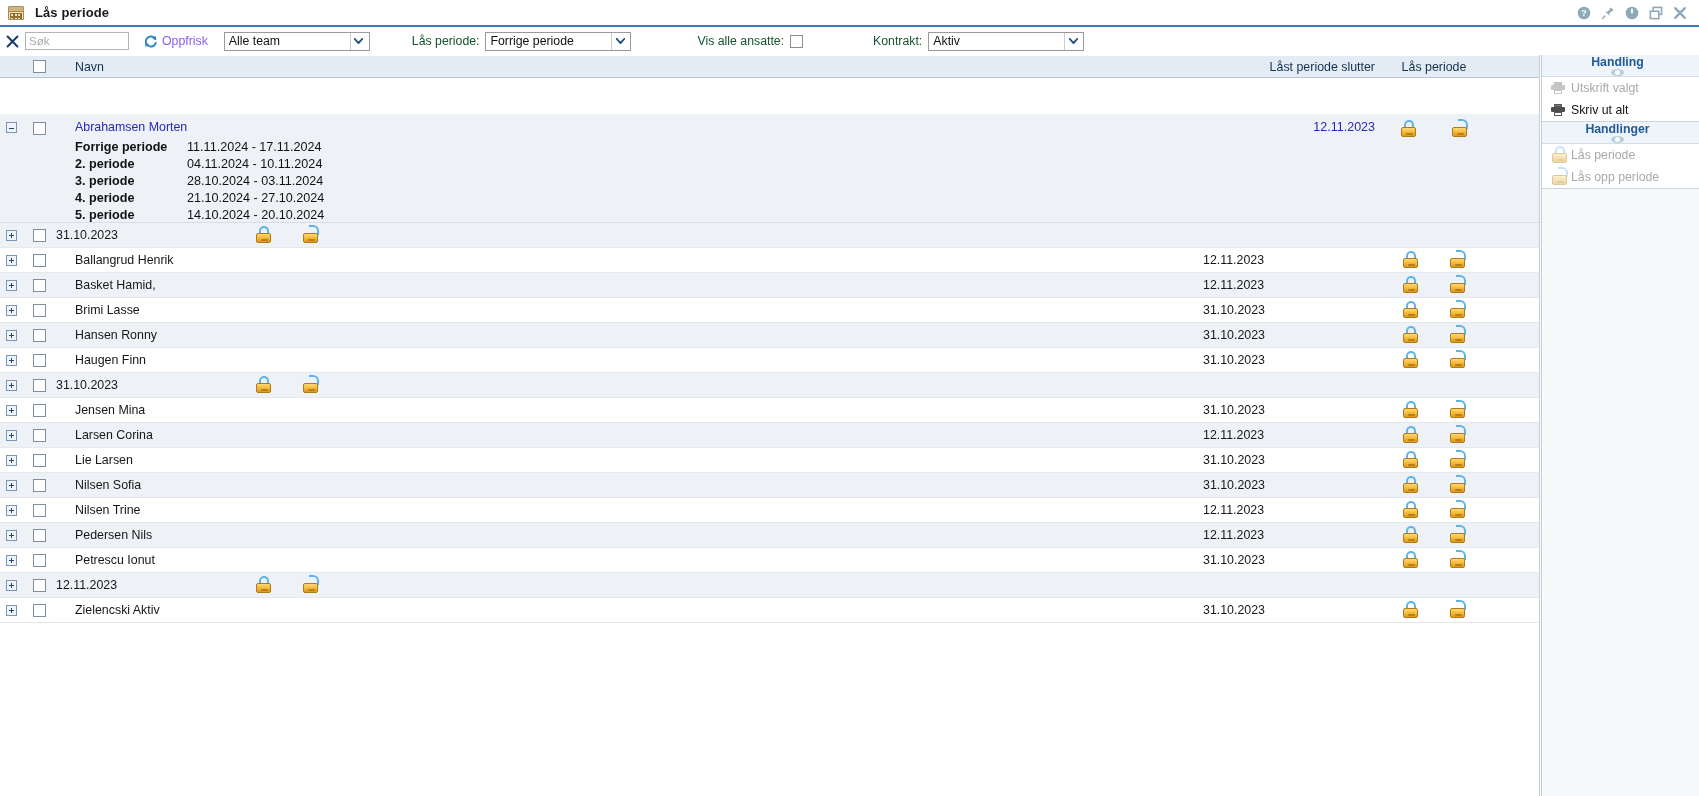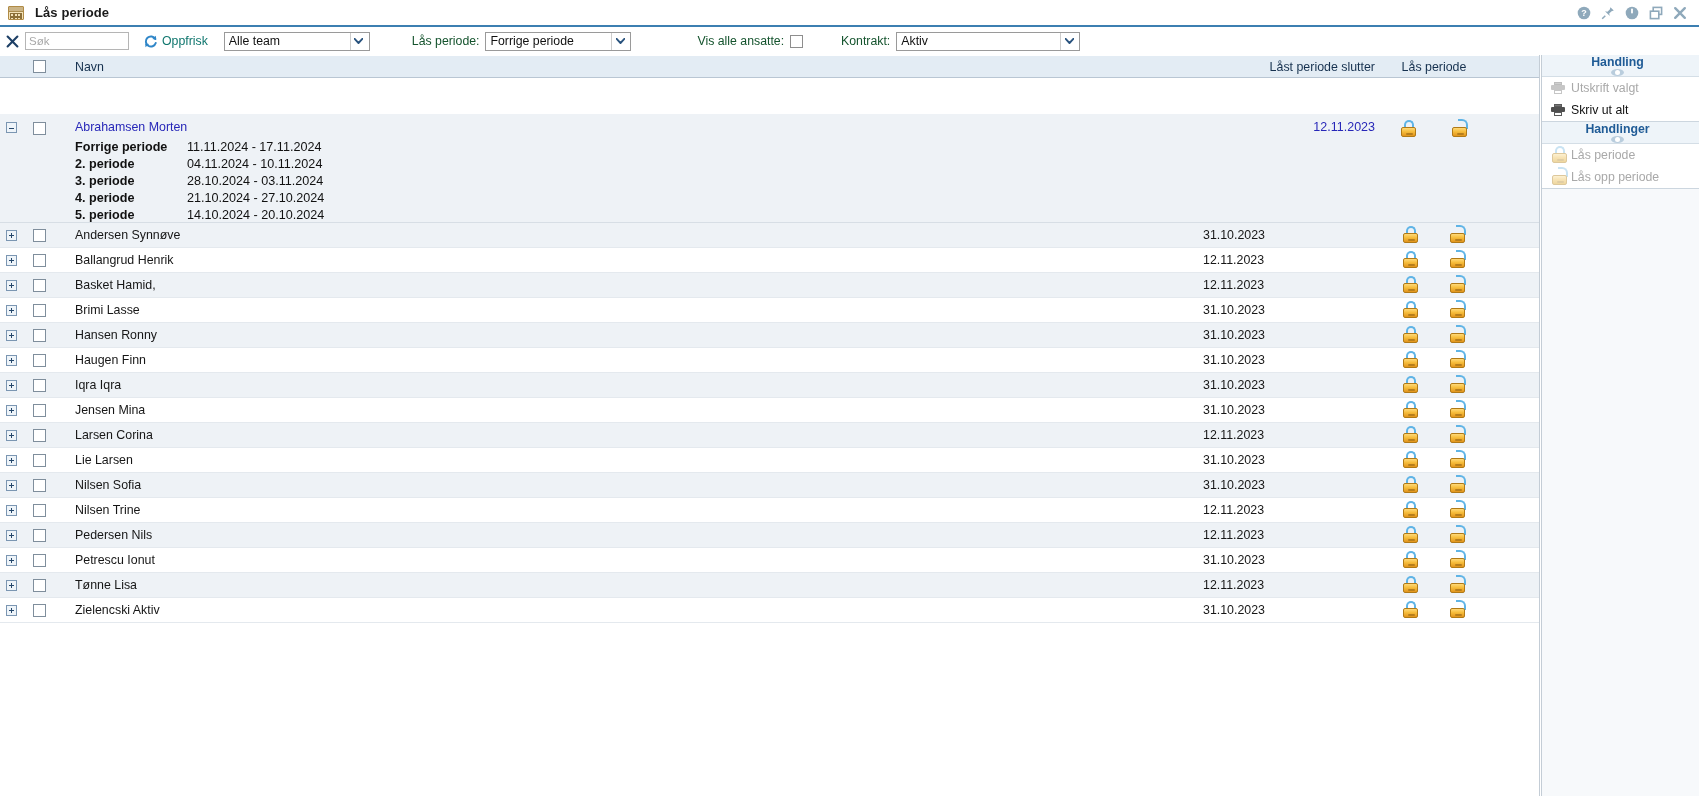--- a/index.html
+++ b/index.html
@@ -87,21 +87,21 @@
     color: #333;
     padding: 0 3px;
     outline: none;
   }
   .search-input::placeholder { color: #a8a8a8; }
   .refresh-wrap {
     display: flex; align-items: center;
     margin-left: 14px; cursor: pointer;
   }
   .refresh-icon { width: 15px; height: 15px; margin-right: 4px; }
-  .refresh-label { font-size: 12.3px; color: #0f766e; }
+  .refresh-label { font-size: 12.3px; color: #8b5cf6; }
   .tb-select {
     height: 19px;
     border: 1px solid #9a9a9a;
     background: #ffffff;
     font-family: "Liberation Sans", sans-serif;
     font-size: 12.3px;
     color: #111;
     padding: 0 2px 0 4px;
     position: relative;
     display: flex; align-items: center;
@@ -398,23 +398,23 @@
             </svg>
         </span>
       </div>
     </div>
 
     <div class="tb-group" style="margin-left:66px;">
       <span class="tb-label">Vis alle ansatte:</span>
       <div class="tb-checkbox"></div>
     </div>
 
-    <div class="tb-group" style="margin-left:38px;">
+    <div class="tb-group" style="margin-left:70px;">
       <span class="tb-label">Kontrakt:</span>
-      <div class="tb-select" style="width:184px;justify-content:space-between;">
+      <div class="tb-select" style="width:156px;justify-content:space-between;">
         <span class="sel-val">Aktiv</span>
         <span class="sel-arrow">
           <svg width="9" height="6" viewBox="0 0 9 6">
               <path d="M0.6 0.8 L4.5 5.0 L8.4 0.8" fill="none" stroke="#29537e" stroke-width="1.9" stroke-linecap="round" stroke-linejoin="round"></path>
             </svg>
         </span>
       </div>
     </div>
   </div>
 
@@ -464,21 +464,20 @@
     </div>
 
     <div id="rows">
         <div class="row alt">
           <div class="c-exp">
             <div class="exp-box plus"></div>
           </div>
           <div class="c-chk">
             <div class="grid-chk"></div>
           </div>
-          <div class="c-name">Andersen Synnøve</div>
           <div class="c-date">31.10.2023</div>
           <div class="c-lock"><span class="lock"><span class="shackle"></span><span class="body"></span></span><span class="lock open" style="margin-left:30px;"><span class="shackle"></span><span class="body"></span></span></div>
           <div class="c-pad"></div>
         </div>
         <div class="row plain">
           <div class="c-exp">
             <div class="exp-box plus"></div>
           </div>
           <div class="c-chk">
             <div class="grid-chk"></div>
@@ -536,21 +535,20 @@
           <div class="c-lock"><span class="lock"><span class="shackle"></span><span class="body"></span></span><span class="lock open" style="margin-left:30px;"><span class="shackle"></span><span class="body"></span></span></div>
           <div class="c-pad"></div>
         </div>
         <div class="row alt">
           <div class="c-exp">
             <div class="exp-box plus"></div>
           </div>
           <div class="c-chk">
             <div class="grid-chk"></div>
           </div>
-          <div class="c-name">Iqra Iqra</div>
           <div class="c-date">31.10.2023</div>
           <div class="c-lock"><span class="lock"><span class="shackle"></span><span class="body"></span></span><span class="lock open" style="margin-left:30px;"><span class="shackle"></span><span class="body"></span></span></div>
           <div class="c-pad"></div>
         </div>
         <div class="row plain">
           <div class="c-exp">
             <div class="exp-box plus"></div>
           </div>
           <div class="c-chk">
             <div class="grid-chk"></div>
@@ -632,21 +630,20 @@
           <div class="c-lock"><span class="lock"><span class="shackle"></span><span class="body"></span></span><span class="lock open" style="margin-left:30px;"><span class="shackle"></span><span class="body"></span></span></div>
           <div class="c-pad"></div>
         </div>
         <div class="row alt">
           <div class="c-exp">
             <div class="exp-box plus"></div>
           </div>
           <div class="c-chk">
             <div class="grid-chk"></div>
           </div>
-          <div class="c-name">Tønne Lisa</div>
           <div class="c-date">12.11.2023</div>
           <div class="c-lock"><span class="lock"><span class="shackle"></span><span class="body"></span></span><span class="lock open" style="margin-left:30px;"><span class="shackle"></span><span class="body"></span></span></div>
           <div class="c-pad"></div>
         </div>
         <div class="row plain">
           <div class="c-exp">
             <div class="exp-box plus"></div>
           </div>
           <div class="c-chk">
             <div class="grid-chk"></div>

